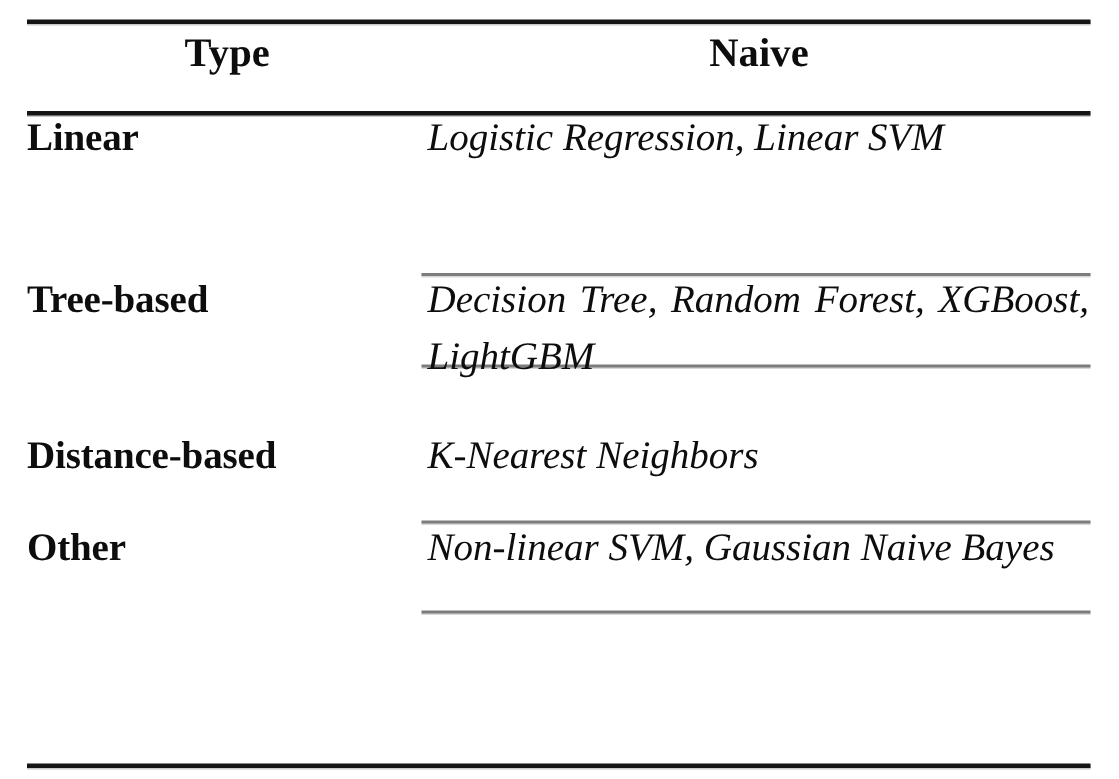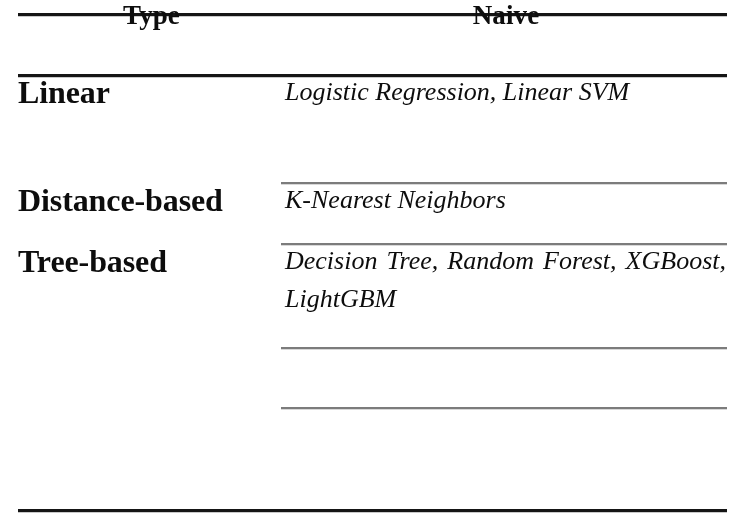--- a/index.html
+++ b/index.html
@@ -73,27 +73,28 @@
   }
 
   
   #header-row th {
     height: 61px;          
   }
   .head-cell-inner {
     font-weight: bold;
     font-size: 27px;
     line-height: 30px;
+    padding-top: 20px;
     letter-spacing: 0.1px;
   }
 
   
   .type-cell-inner {
     font-weight: bold;
-    font-size: 32px;
+    font-size: 26px;
     line-height: 38px;
     letter-spacing: -0.1px;
     padding-top: 12px;
     white-space: nowrap;
   }
   .models-cell-inner {
     font-weight: normal;
     font-size: 26px;
     line-height: 38px;
     padding-top: 12px;
@@ -148,35 +149,43 @@
 
       <tr id="row-0">
         <td>
           <div class="type-cell-inner">Linear</div>
         </td>
         <td>
           <div class="models-cell-inner">Logistic Regression, Linear SVM</div>
         </td>
       </tr>
 
+      <tr id="row-2">
+        <td>
+          <div class="type-cell-inner">Tree-based</div>
+        </td>
+        <td>
+          <div class="models-cell-inner">Decision Tree, Random Forest, XGBoost, LightGBM</div>
+        </td>
+      </tr>
+
       <tr id="row-1">
         <td>
           <div class="type-cell-inner">Distance-based</div>
         </td>
         <td>
           <div class="models-cell-inner one-line">K-Nearest Neighbors</div>
         </td>
       </tr>
 
-      <tr id="row-2">
+
+      <tr id="row-4">
         <td>
-          <div class="type-cell-inner">Tree-based</div>
+          <div class="type-cell-inner">Other</div>
         </td>
         <td>
-          <div class="models-cell-inner">Decision Tree, Random Forest, XGBoost, LightGBM</div>
+          <div class="models-cell-inner">Non-linear SVM, Gaussian Naive Bayes</div>
         </td>
       </tr>
-
-
 
     </tbody>
   </table>
 </div>
 
 </body></html>

